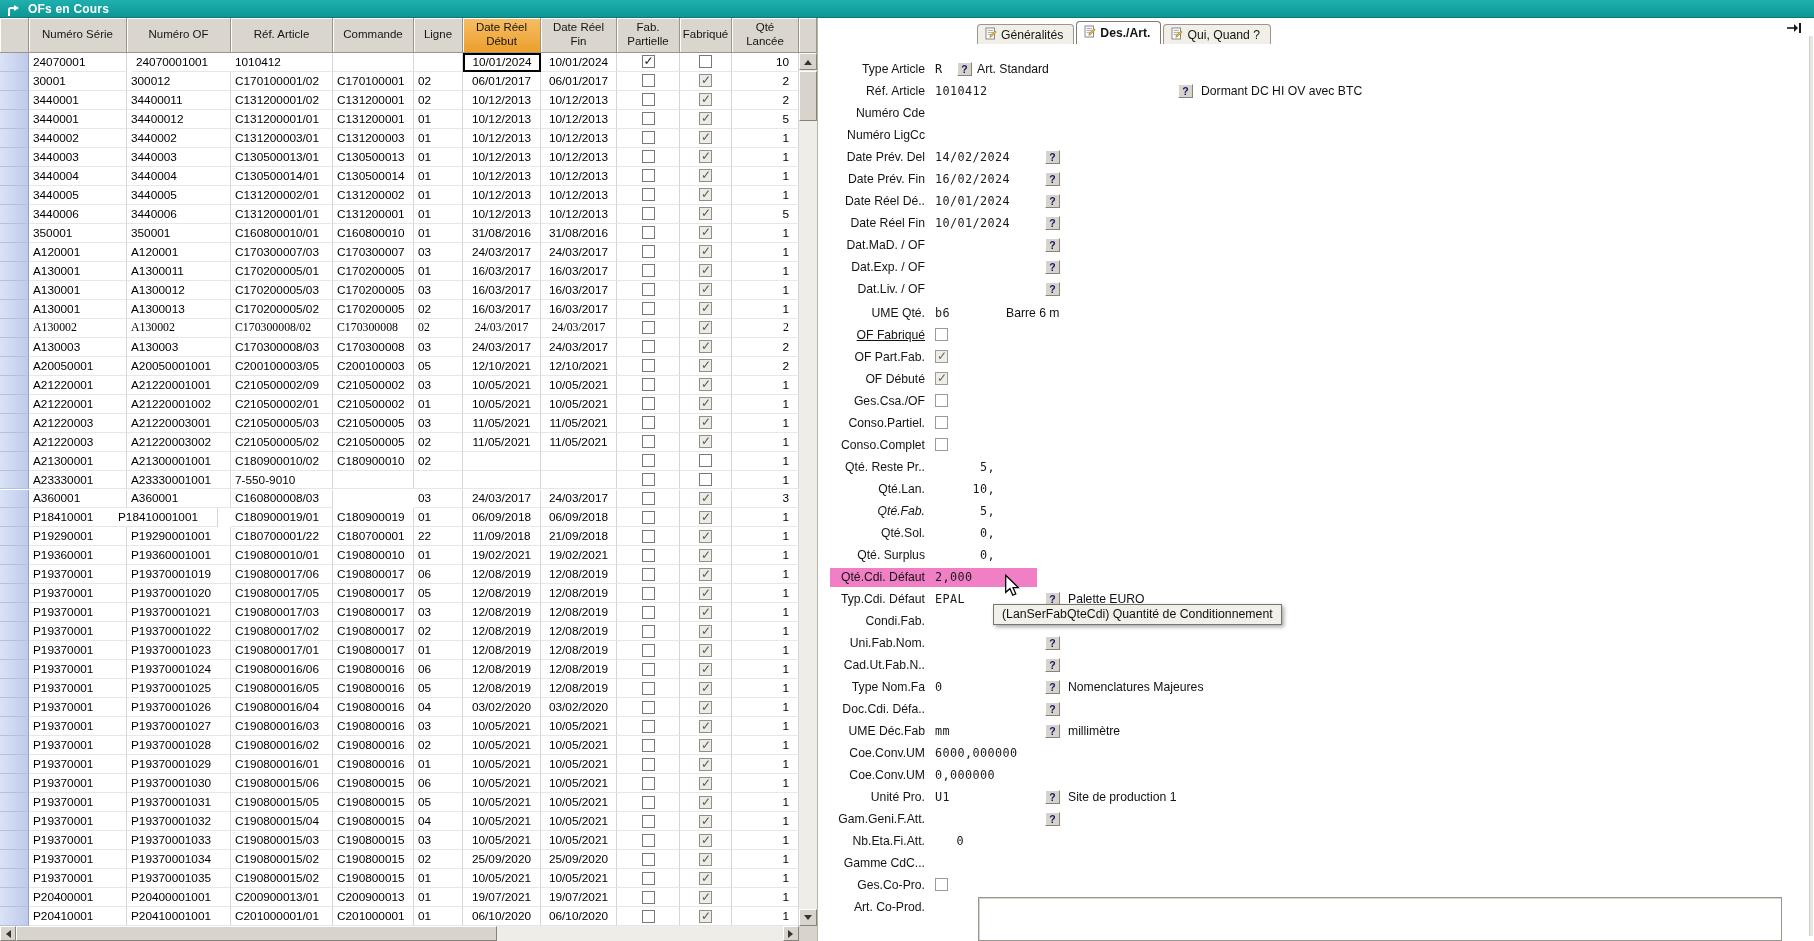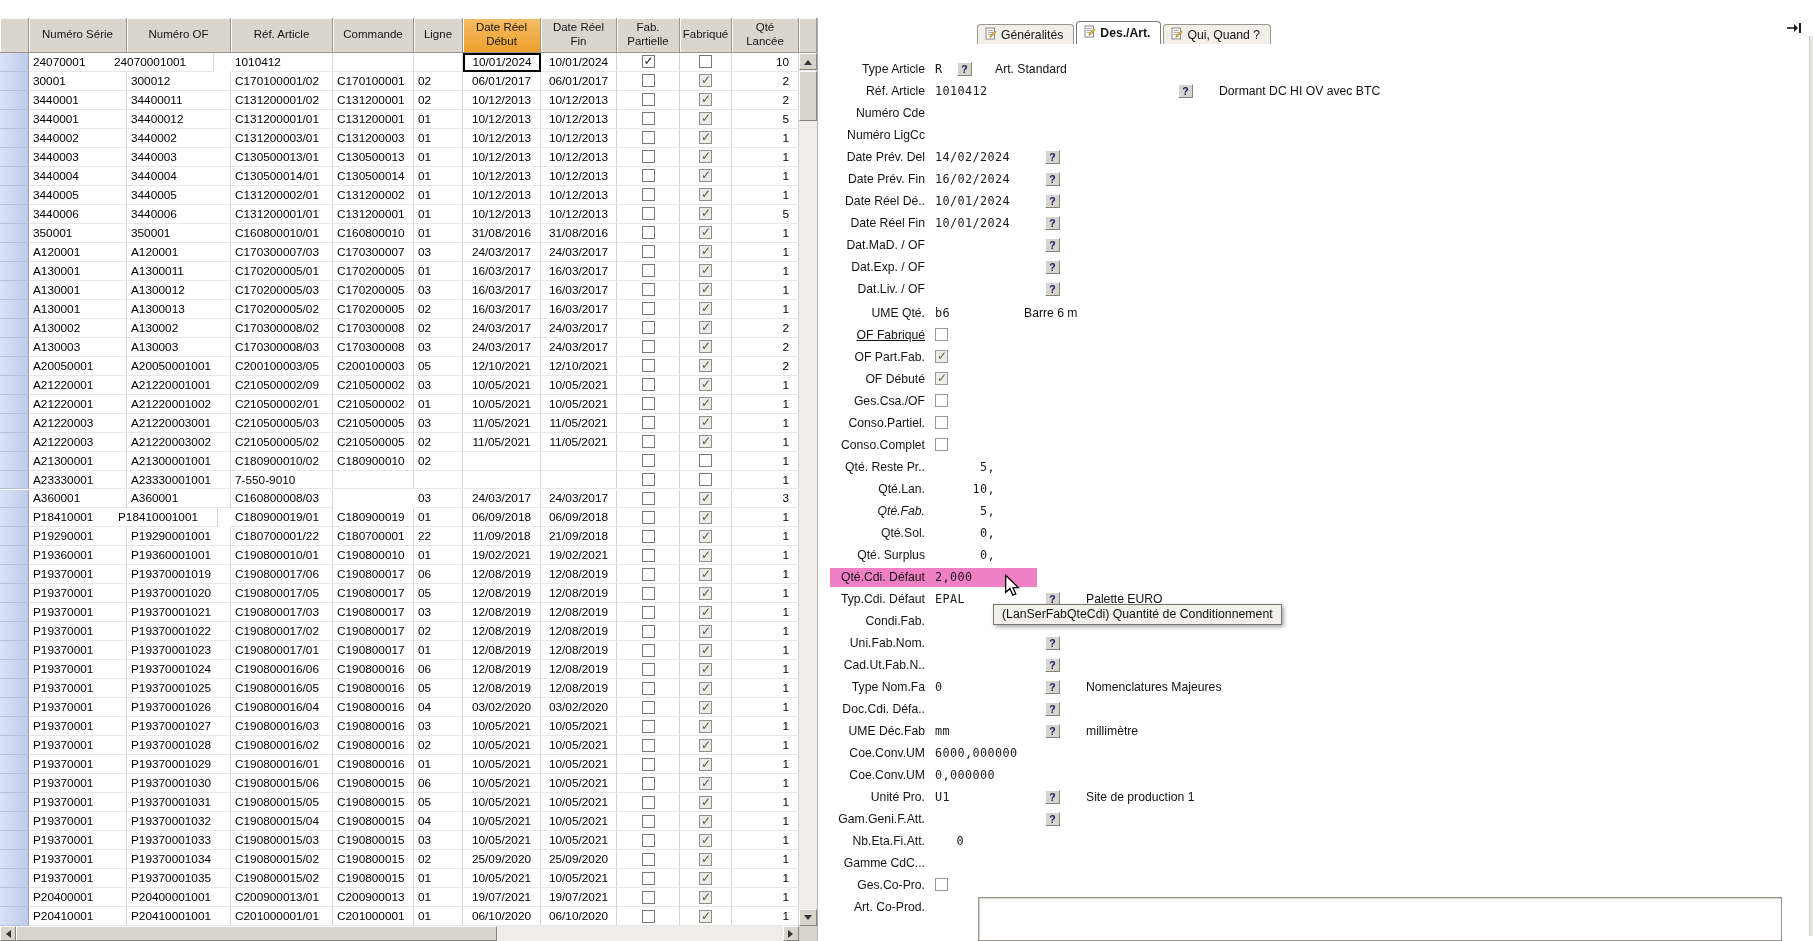--- a/index.html
+++ b/index.html
@@ -58,21 +58,21 @@
   .tab.active { background:#fff; font-weight:bold; height:23px; border-color:#7E7A72; box-shadow:inset 1px 1px 0 #fff; }
   #form { position:absolute; left:0; top:0; width:996px; height:923px; }
   .flabel { position:absolute; left:0; width:107px; height:17px; line-height:17px; text-align:right;
             font-size:12.2px; color:#141414; white-space:nowrap; }
   .fval { position:absolute; left:117px; height:17px; line-height:17px;
           font-family:"DejaVu Sans Mono",monospace; font-size:11.8px; color:#1a1a1a;
           letter-spacing:.4px; white-space:nowrap; }
   .fval.num-n { left:117px; width:60px;  text-align:right; }
   .fval.num-w { left:117px; width:100px; text-align:left; }
   .fval.num-t { left:117px; width:29px;  text-align:right; }
-  .fdesc { position:absolute; height:17px; line-height:17px; font-size:12.2px; color:#111; white-space:nowrap;margin-left:18px; }
+  .fdesc { position:absolute; height:17px; line-height:17px; font-size:12.2px; color:#111; white-space:nowrap; }
   .fhelp { position:absolute; width:15px; height:14px; background:#D8D4CC; border:1px solid;
            border-color:#FFF #87837B #87837B #FFF; font-size:10.5px; font-weight:bold;
            text-align:center; line-height:12px; color:#15156b; cursor:default; }
   .fcheck { position:absolute; left:117px; width:13px; height:13px; border:1px solid #9a9a9a; background:#fff; }
   .fcheck.on::after { content:"✓"; position:absolute; left:1px; top:-2px; font-size:12px; color:#666; }
   .fcheck.dis { background:#EFEDE5; }
   .hlbar { position:absolute; left:12px; width:207px; height:19px; }
   .bigbox { position:absolute; left:160px; width:804px; height:44px; background:#fff;
             border:1px solid #9a968e; box-shadow:inset 1px 1px 0 #d6d6ce; }
 
@@ -82,20 +82,29 @@
              box-shadow:2px 2px 4px rgba(0,0,0,.35); white-space:nowrap; z-index:40; }
   .cursor { position:absolute; left:1003px; top:574px; z-index:50; }
   .collapse { position:absolute; left:1786px; top:20px; z-index:10; cursor:pointer; }
   .rstrip { position:absolute; left:1809px; top:36px; width:4px; height:900px; background:#E8E6E0; border-left:1px solid #CFCDC7; }
 </style>
 </head>
 <body>
 
 <div id="stage">
 
+  <div class="titlebar">
+    <span class="appicon">
+      <svg width="13" height="12" viewBox="0 0 13 12">
+          <path d="M2 11 L2 5 Q2 3 4 3 L8 3" fill="none" stroke="#fff" stroke-width="2"></path>
+          <path d="M7 0 L12 3 L7 6 Z" fill="#fff"></path>
+        </svg>
+    </span>
+    <span class="ttl">OFs en Cours</span>
+  </div>
 
   <div id="grid">
     <div id="ghead">
         <div class="hcell" style="left: 0px; width: 29px;"></div>
         <div class="hcell" style="left: 29px; width: 98px;">Numéro Série</div>
         <div class="hcell" style="left: 127px; width: 104px;">Numéro OF</div>
         <div class="hcell" style="left: 231px; width: 102px;">Réf. Article</div>
         <div class="hcell" style="left: 333px; width: 81px;">Commande</div>
         <div class="hcell" style="left: 414px; width: 49px;">Ligne</div>
         <div class="hcell sort" style="left: 463px; width: 78px;">Date Réel
@@ -105,21 +114,21 @@
         <div class="hcell" style="left: 617px; width: 63px;">Fab.
 Partielle</div>
         <div class="hcell" style="left: 680px; width: 52px;">Fabriqué</div>
         <div class="hcell" style="left: 732px; width: 67px;">Qté
 Lancée</div>
       </div>
     <div id="gbody">
         <div class="grow" style="top: 0px; height: 18.9783px;">
           <div class="c margin" style="left: 0px; width: 29px;"></div>
           <div class="c" style="left: 29px; width: 98px;">24070001</div>
-          <div class="c" style="left: 110px; width: 104px;">24070001001</div>
+          <div class="c" style="left: 132px; width: 104px;">24070001001</div>
           <div class="c" style="left: 231px; width: 102px;">1010412</div>
           <div class="c" style="left: 333px; width: 81px;"></div>
           <div class="c" style="left: 414px; width: 49px;"></div>
           <div class="c center sel" style="left: 463px; width: 78px;">10/01/2024</div>
           <div class="c center" style="left: 541px; width: 76px;">10/01/2024</div>
           <div class="c center" style="left: 617px; width: 63px;">
             <div class="cb on"></div>
           </div>
           <div class="c center" style="left: 680px; width: 52px;">
             <div class="cb"></div>
@@ -340,21 +349,21 @@
           <div class="c center" style="left: 463px; width: 78px;">16/03/2017</div>
           <div class="c center" style="left: 541px; width: 76px;">16/03/2017</div>
           <div class="c center" style="left: 617px; width: 63px;">
             <div class="cb"></div>
           </div>
           <div class="c center" style="left: 680px; width: 52px;">
             <div class="cb on dis"></div>
           </div>
           <div class="c right" style="left: 732px; width: 67px;">1</div>
         </div>
-        <div class="grow" style="top: 265.696px; height: 18.9783px;">
+        <div class="grow" style="top: 265.696px; height: 18.9783px; font-family: Liberation Serif, serif;">
           <div class="c margin" style="left: 0px; width: 29px;"></div>
           <div class="c" style="left: 29px; width: 98px;">A130002</div>
           <div class="c" style="left: 127px; width: 104px;">A130002</div>
           <div class="c" style="left: 231px; width: 102px;">C170300008/02</div>
           <div class="c" style="left: 333px; width: 81px;">C170300008</div>
           <div class="c" style="left: 414px; width: 49px;">02</div>
           <div class="c center" style="left: 463px; width: 78px;">24/03/2017</div>
           <div class="c center" style="left: 541px; width: 76px;">24/03/2017</div>
           <div class="c center" style="left: 617px; width: 63px;">
             <div class="cb"></div>

